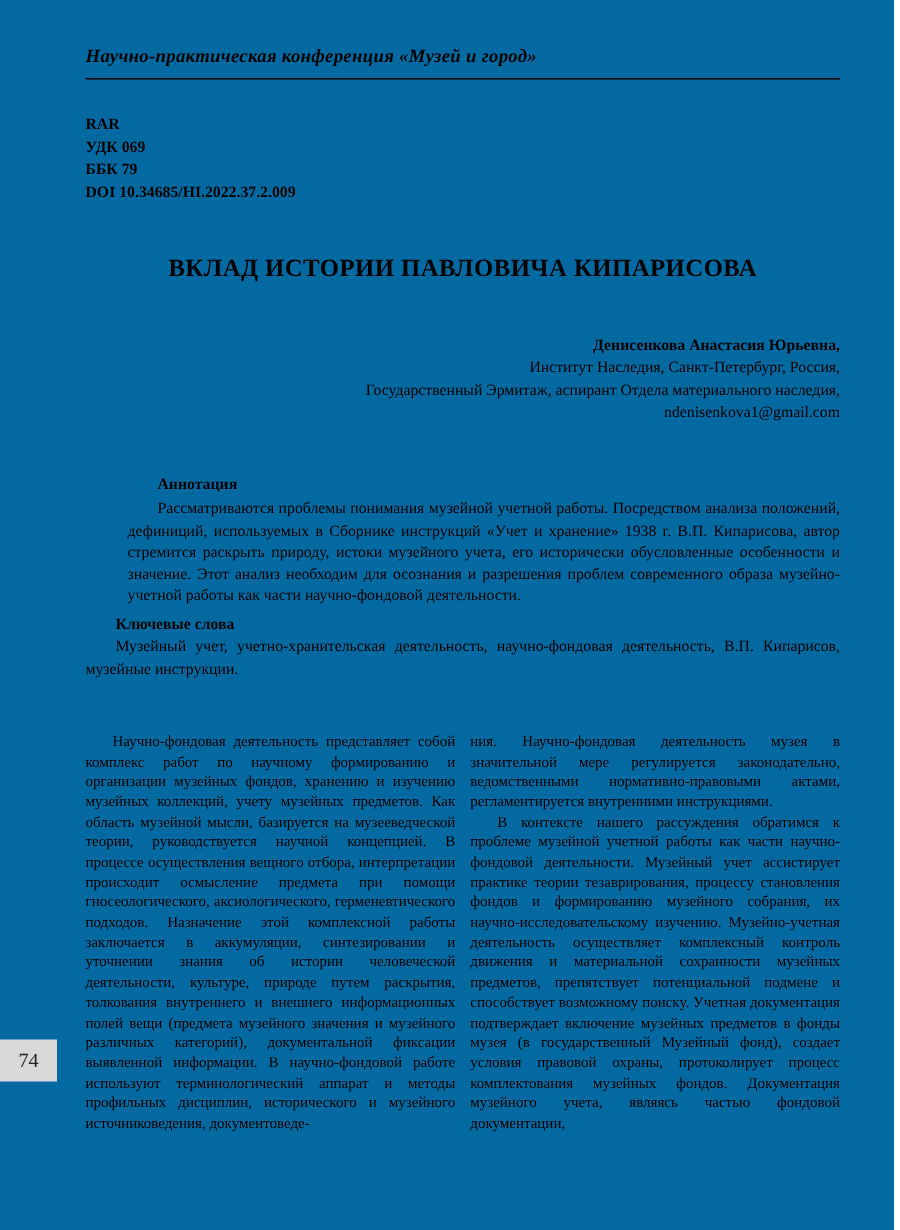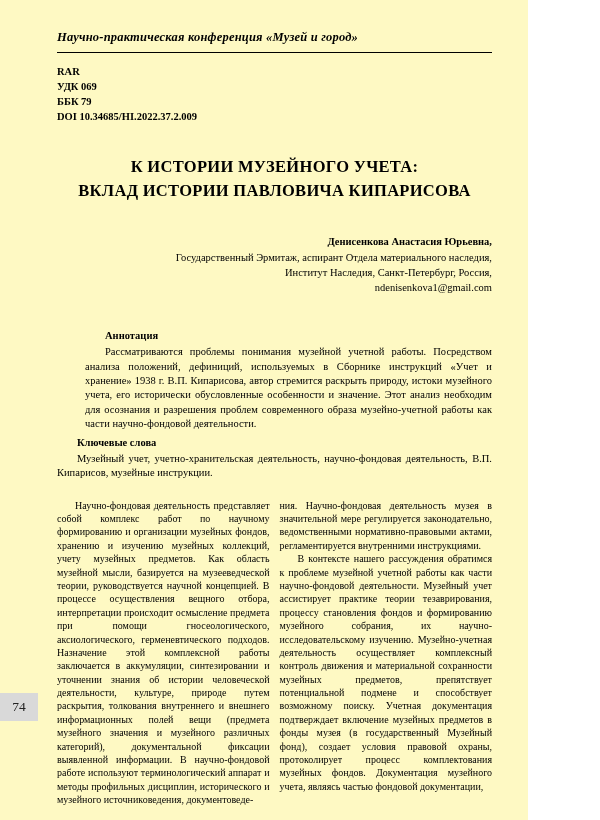--- a/index.html
+++ b/index.html
@@ -2,43 +2,43 @@
 <html lang="ru" style="--page-number-bg: #d9d9d9;"><head>
 <meta charset="utf-8">
 <style>
   html, body {
     margin: 0;
     padding: 0;
     background: #ffffff;
   }
   .page {
     position: relative;
-    width: 528px;
+    width: 596px;
     height: 820px;
-    background: #fef9c3;
+    background: #0369a1;
     color: #000;
     font-family: "Liberation Serif", "DejaVu Serif", serif;
     overflow: hidden;
     box-sizing: border-box;
   }
   .content {
     padding: 30px 36px 0 57px;
   }
   
   .running-header {
     font-size: 12.5px;
     font-weight: bold;
     font-style: italic;
     letter-spacing: 0.2px;
     padding-bottom: 7px;
     border-bottom: 1.4px solid #000;
   }
   
   .meta {
-    margin-top: 12px;
+    margin-top: 24px;
     font-size: 10.5px;
     font-weight: bold;
     line-height: 1.42;
   }
   
   .title {
     margin: 30px 0 0 0;
     text-align: center;
     font-size: 16.5px;
     font-weight: bold;
@@ -65,21 +65,21 @@
   .section-text {
     margin: 1px 0 0 0;
     font-size: 10.5px;
     line-height: 1.38;
     text-align: justify;
     text-indent: 20px;
   }
   .keywords { margin-top: 4px; }
   
   .columns {
-    margin-top: 18px;
+    margin-top: 34px;
     display: flex;
     gap: 10px;
   }
   .col {
     flex: 1 1 0;
     font-size: 10px;
     line-height: 1.34;
     text-align: justify;
   }
   .col p { margin: 0; }
@@ -111,28 +111,27 @@
     </div>
 
     <div class="meta">
       <div>RAR</div>
       <div>УДК 069</div>
       <div>ББК 79</div>
       <div>DOI 10.34685/HI.2022.37.2.009</div>
     </div>
 
     <h1 class="title">
-      <span>К ИСТОРИИ МУЗЕЙНОГО УЧЕТА:</span>
       <span>ВКЛАД ИСТОРИИ ПАВЛОВИЧА КИПАРИСОВА</span>
     </h1>
 
     <div class="author">
       <div class="author-name">Денисенкова Анастасия Юрьевна,</div>
+      <div>Институт Наследия, Санкт-Петербург, Россия,</div>
       <div>Государственный Эрмитаж, аспирант Отдела материального наследия,</div>
-      <div>Институт Наследия, Санкт-Петербург, Россия,</div>
       <div>ndenisenkova1@gmail.com</div>
     </div>
 
     <div class="abstract">
       <div class="section-heading">Аннотация</div>
       <p class="section-text">Рассматриваются проблемы понимания музейной учетной работы. Посредством анализа положений, дефиниций, используемых в Сборнике инструкций «Учет и хранение» 1938 г. В.П. Кипарисова, автор стремится раскрыть природу, истоки музейного учета, его исторически обусловленные особенности и значение. Этот анализ необходим для осознания и разрешения проблем современного образа музейно-учетной работы как части научно-фондовой деятельности.</p>
     </div>
 
     <div class="keywords">
       <div class="section-heading">Ключевые слова</div>

